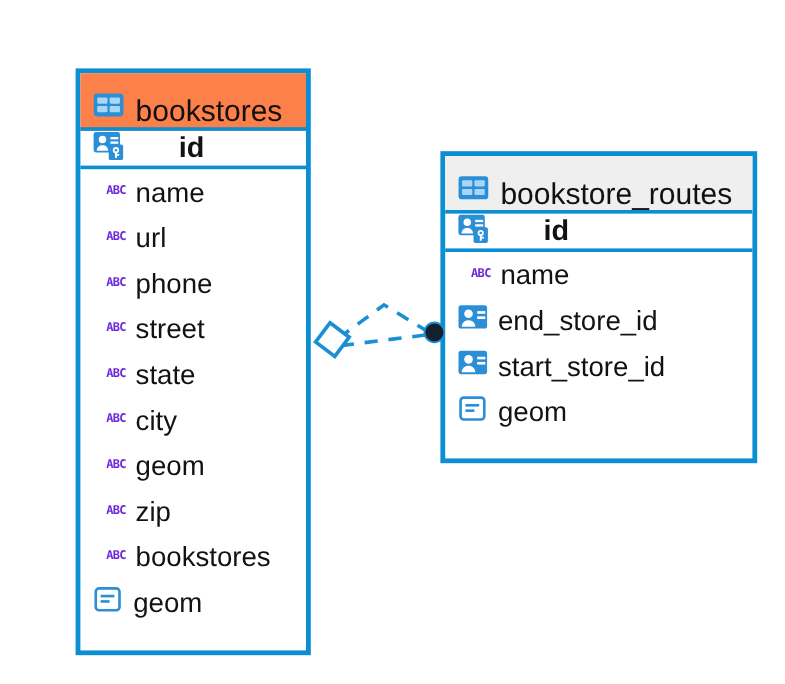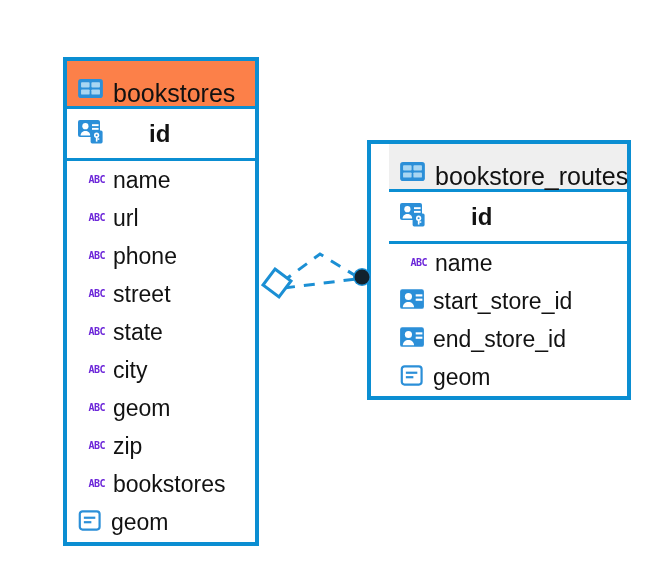--- a/index.html
+++ b/index.html
@@ -37,21 +37,21 @@
   .hdr-orange{background:#fc8049;}
   .hdr-gray{background:#efefef;}
 
   .row{
     display:flex;align-items:center;
     box-sizing:border-box;
     height:38px;
     padding-left:10px;
     gap:8px;
   }
-  .row.pk{height:52px;border-bottom:3px solid #0b8ed2;gap:44px;}
+  .row.pk{height:32px;border-bottom:3px solid #0b8ed2;gap:44px;}
   .row .label{
     font-size:23px;
     color:#121212;
     white-space:nowrap;
     line-height:1;
   }
   .row.pk .label{font-weight:bold;font-size:24px;}
 
   .ico{display:block;flex:0 0 auto;}
 
@@ -150,21 +150,21 @@
         <svg width="26" height="25" viewBox="0 0 24 24">
           <rect x="2.2" y="3.2" width="19" height="17.5" rx="2.6" fill="none" stroke="#2b8fd8" stroke-width="2.1"></rect>
           <rect x="6.1" y="8.3" width="11" height="2.1" fill="#2b8fd8"></rect>
           <rect x="6.1" y="12.6" width="7.2" height="2.1" fill="#2b8fd8"></rect>
         </svg>
       </span>
       <span class="label">geom</span>
     </div>
   </div>
 
-  <div class="entity" id="entity-1" style="left:367px;top:140px;width:264px;height:260px;padding-left:18px;">
+  <div class="entity" id="entity-1" style="left:367px;top:126px;width:264px;height:260px;">
 
     <div class="entity-header hdr-gray">
       <span class="ico">
         <svg width="27" height="27" viewBox="0 0 24 24">
           <rect x="1" y="3.5" width="22" height="17" rx="2.5" fill="#2b8fd8"></rect>
           <rect x="3.6" y="6.4" width="7.6" height="4.6" rx="0.8" fill="#a9d6f2"></rect>
           <rect x="12.8" y="6.4" width="7.6" height="4.6" rx="0.8" fill="#a9d6f2"></rect>
           <rect x="3.6" y="12.8" width="7.6" height="4.6" rx="0.8" fill="#a9d6f2"></rect>
           <rect x="12.8" y="12.8" width="7.6" height="4.6" rx="0.8" fill="#a9d6f2"></rect>
         </svg>
@@ -198,34 +198,34 @@
     <div class="row">
       <span class="ico">
         <svg width="26" height="25" viewBox="0 0 24 22">
           <rect x="1" y="1.6" width="22" height="18" rx="2" fill="#2b8fd8"></rect>
           <circle cx="8.7" cy="8.2" r="3.3" fill="#ffffff"></circle>
           <path d="M3.5 18.2c0-3.1 2.4-5 5.2-5s5.2 1.9 5.2 5z" fill="#ffffff"></path>
           <rect x="15.4" y="6.2" width="6.2" height="2.0" fill="#ffffff"></rect>
           <rect x="15.4" y="10.2" width="6.2" height="2.0" fill="#ffffff"></rect>
         </svg>
       </span>
-      <span class="label">start_store_id</span>
+      <span class="label">end_store_id</span>
     </div>
 
     <div class="row">
       <span class="ico">
         <svg width="26" height="25" viewBox="0 0 24 22">
           <rect x="1" y="1.6" width="22" height="18" rx="2" fill="#2b8fd8"></rect>
           <circle cx="8.7" cy="8.2" r="3.3" fill="#ffffff"></circle>
           <path d="M3.5 18.2c0-3.1 2.4-5 5.2-5s5.2 1.9 5.2 5z" fill="#ffffff"></path>
           <rect x="15.4" y="6.2" width="6.2" height="2.0" fill="#ffffff"></rect>
           <rect x="15.4" y="10.2" width="6.2" height="2.0" fill="#ffffff"></rect>
         </svg>
       </span>
-      <span class="label">end_store_id</span>
+      <span class="label">start_store_id</span>
     </div>
 
     <div class="row">
       <span class="ico">
         <svg width="26" height="25" viewBox="0 0 24 24">
           <rect x="2.2" y="3.2" width="19" height="17.5" rx="2.6" fill="none" stroke="#2b8fd8" stroke-width="2.1"></rect>
           <rect x="6.1" y="8.3" width="11" height="2.1" fill="#2b8fd8"></rect>
           <rect x="6.1" y="12.6" width="7.2" height="2.1" fill="#2b8fd8"></rect>
         </svg>
       </span>

